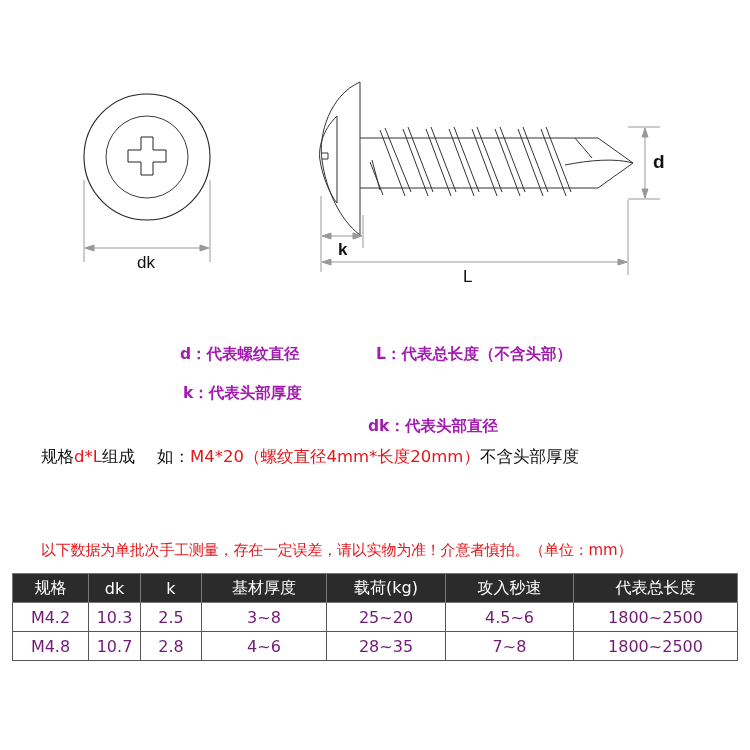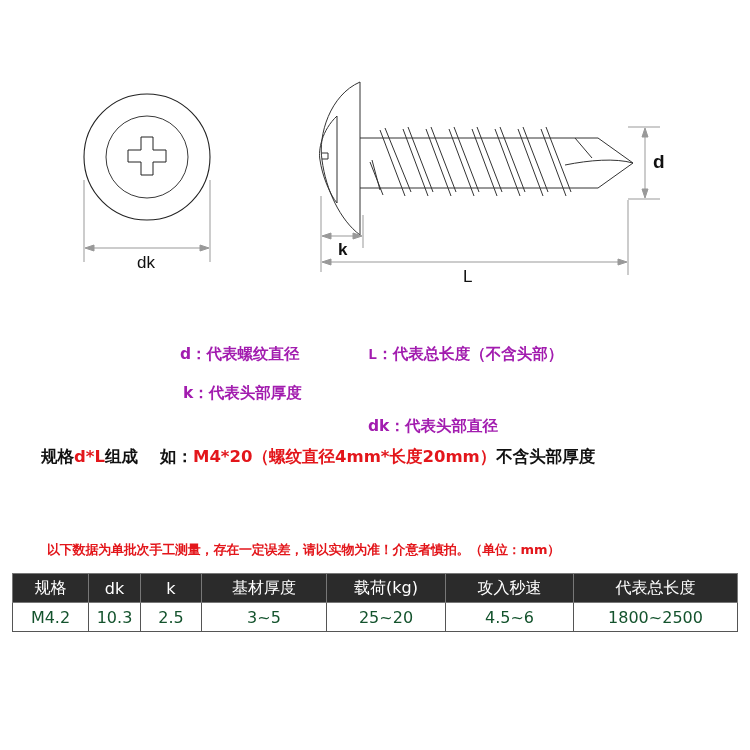--- a/index.html
+++ b/index.html
@@ -1,28 +1,28 @@
 <!DOCTYPE html>
 <html><head>
 <meta charset="utf-8">
 <style>
   html, body { margin: 0; padding: 0; background: #ffffff; }
   body { width: 750px; height: 750px; position: relative; overflow: hidden;
          font-family: "DejaVu Sans", "Liberation Sans", sans-serif; color: #111; }
   .diagram { position: absolute; left: 0; top: 0; width: 750px; height: 300px; }
   .dim-label { position: absolute; font-size: 17px; color: #111; font-family: "Liberation Sans", sans-serif; }
   .legend-line { position: absolute; font-size: 15.5px; font-weight: bold; white-space: nowrap; color: #a21caf; }
-  .spec-line { position: absolute; left: 41px; top: 446px; font-size: 16.5px; font-weight: bold; white-space: nowrap; color: #111; }
+  .spec-line { position: absolute; left: 41px; top: 446px; font-size: 16.5px; font-weight: normal; white-space: nowrap; color: #111; }
   .red { color: #e3161b; }
-  .notice { position: absolute; left: 47px; top: 541px; font-size: 13px; font-weight: bold; color: #e3161b; white-space: nowrap; letter-spacing: -0.2px; }
+  .notice { position: absolute; left: 41px; top: 541px; font-size: 15px; font-weight: normal; color: #e3161b; white-space: nowrap; letter-spacing: -0.2px; }
   table.specs { position: absolute; left: 12px; top: 573px; border-collapse: collapse; width: 725px; table-layout: fixed;
                 font-family: "DejaVu Sans", sans-serif; font-size: 16px; }
   table.specs th, table.specs td { border: 1.5px solid #555; text-align: center; padding: 0; height: 28px; }
   table.specs th { background: #2b2b2b; color: #ffffff; font-weight: normal; border-color: #777; }
-  table.specs td { color: #14532d; }
+  table.specs td { color: #701a75; }
 </style>
 </head>
 <body>
 
 <svg class="diagram" viewBox="0 0 750 300" xmlns="http://www.w3.org/2000/svg">
 
   <g fill="none" stroke="#222" stroke-width="1.1">
     <circle cx="147" cy="157" r="63"></circle>
     <circle cx="147" cy="157" r="41" stroke-width="0.9"></circle>
     <path d="M141,137 h12 v13 h13 v12 h-13 v13 h-12 v-13 h-13 v-12 h13 z" stroke-width="1"></path>
@@ -83,21 +83,21 @@
     <polygon points="627,262 618,259 618,265"></polygon>
   </g>
 </svg>
 
 <div class="dim-label" style="left:137px; top:253px;">dk</div>
 <div class="dim-label" style="left:338px; top:240px; font-weight:bold;">k</div>
 <div class="dim-label" style="left:463px; top:267px;">L</div>
 <div class="dim-label" style="left:653px; top:151px; font-weight:bold; font-size:19px;">d</div>
 
 <div class="legend-line" style="left:180px; top:344px;">d：代表螺纹直径</div>
-<div class="legend-line" style="left:368px; top:344px;font-family:Liberation Mono, monospace;">L：代表总长度（不含头部）</div>
+<div class="legend-line" style="left:376px; top:344px;">L：代表总长度（不含头部）</div>
 <div class="legend-line" style="left:183px; top:383px;">k：代表头部厚度</div>
 <div class="legend-line" style="left:368px; top:383px;margin-top:33px;">dk：代表头部直径</div>
 
 <div class="spec-line">
   <span>规格</span><span class="red">d*L</span><span>组成</span><span style="display:inline-block;width:22px;"></span><span>如：</span><span class="red">M4*20（螺纹直径4mm*长度20mm）</span><span>不含头部厚度</span>
 </div>
 
 <div class="notice">以下数据为单批次手工测量，存在一定误差，请以实物为准！介意者慎拍。（单位：mm）</div>
 
 <table class="specs">
@@ -119,19 +119,28 @@
       <th>载荷(kg)</th>
       <th>攻入秒速</th>
       <th>代表总长度</th>
     </tr>
   </thead>
   <tbody>
     <tr>
       <td>M4.2</td>
       <td>10.3</td>
       <td>2.5</td>
-      <td>3~5</td>
+      <td>3~8</td>
       <td>25~20</td>
       <td>4.5~6</td>
+      <td>1800~2500</td>
+    </tr>
+    <tr>
+      <td>M4.8</td>
+      <td>10.7</td>
+      <td>2.8</td>
+      <td>4~6</td>
+      <td>28~35</td>
+      <td>7~8</td>
       <td>1800~2500</td>
     </tr>
   </tbody>
 </table>
 
 </body></html>

